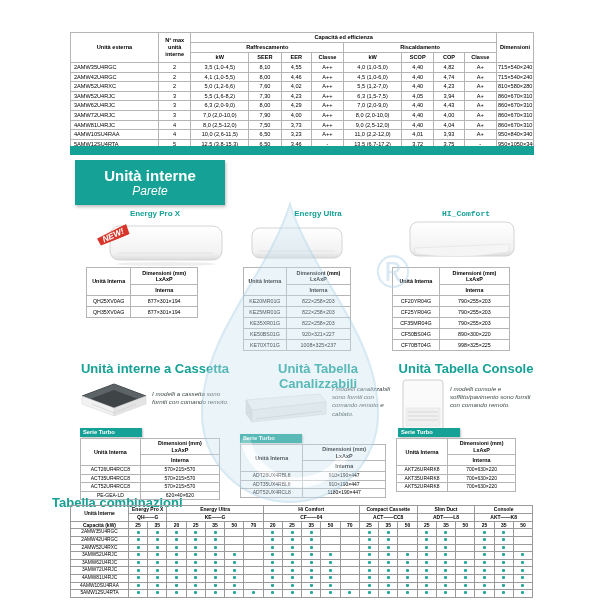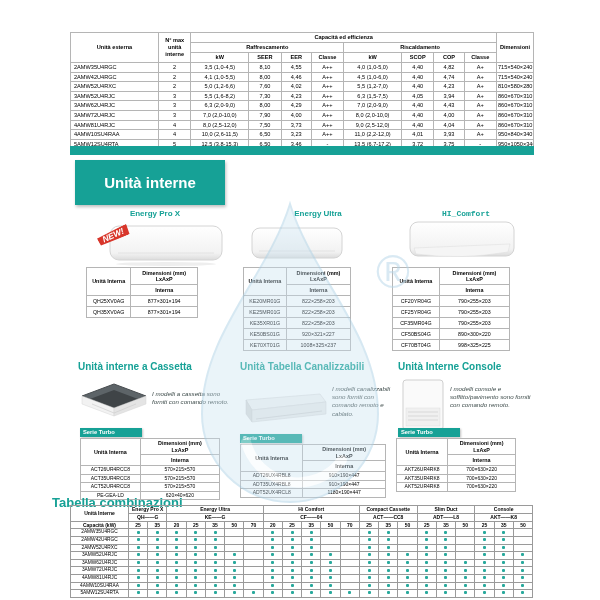--- a/index.html
+++ b/index.html
@@ -31,21 +31,21 @@
   .dim-table th { font-size:5.4px; font-weight:bold; line-height:6.5px; white-space:normal; padding:1px; }
   .dim-table td { font-size:5.3px; line-height:10px; padding:0 1px; }
   .dim-table .sub { line-height:8px; }
   #other-sec .dim-table td { line-height:7.5px; font-size:5px; }
   .unit-img { position:absolute; }
 
   
   #new-badge { position:absolute; left:97px; top:230px; background:var(--red); color:#fff; font-weight:bold; font-style:italic; font-size:8.5px; line-height:11px; padding:0 5px; transform:rotate(-24deg); clip-path:polygon(0 15%,100% 0,97% 100%,3% 88%); }
 
   
-  .sec-title { position:absolute; top:361px; color:var(--teal); font-size:10px; font-weight:bold; }
+  .sec-title { position:absolute; top:361px; text-align:center; color:var(--teal); font-size:13px; font-weight:bold; }
   .note { position:absolute; font-size:6.2px; font-style:italic; color:#3c4a49; line-height:8.2px; white-space:normal; }
   .serie-tag { position:absolute; width:62px; height:9px; background:var(--teal); color:#fff; font-size:5.8px; font-weight:bold; line-height:9px; padding-left:3px; box-shadow:1px 1px 2px rgba(0,0,0,.25); }
 
   
   #comb-title { left:52px; top:495px; color:var(--teal); font-size:13px; font-weight:bold;text-align:right; }
   #comb-table { left:70px; top:505px; width:462px; }
   #comb-table th { font-size:5px; font-weight:bold; line-height:6.8px; padding:0; border-color:#9a9a9a; white-space:normal; }
   #comb-table td { font-size:4.8px; line-height:6.6px; padding:0; border-color:#9a9a9a; }
   .dot { display:inline-block; width:3px; height:3px; border-radius:1px; background:var(--dot); vertical-align:middle; }
 
@@ -212,20 +212,21 @@
           <td>-</td>
           <td>950×1050×340</td>
         </tr>
       </tbody>
   </table>
 
   <div class="abs" id="teal-band"></div>
 
   <div class="teal-box abs" id="hdr-indoor">
     <div class="t1">Unità interne</div>
+    <div class="t2">Parete</div>
   </div>
 
   <div class="wall-title" style="left:80px;width:150px;">Energy Pro X</div>
   <div class="wall-title" style="left:240px;width:156px;">Energy Ultra</div>
   <div class="wall-title" style="left:398px;width:136px;font-family:Liberation Mono, monospace;">HI_Comfort</div>
 
   <svg class="unit-img" style="left:108px;top:222px;" width="118" height="44" viewBox="0 0 118 44">
     <defs>
         <linearGradient id="wg1" x1="0" y1="0" x2="0" y2="1">
           <stop offset="0" stop-color="#ffffff"></stop>
@@ -356,21 +357,21 @@
         <tr>
           <td>CF70BT04G</td>
           <td>998×325×225</td>
         </tr>
       </tbody>
   </table>
 
   <div id="other-sec">
     <div class="sec-title" style="left:78px;width:154px;">Unità interne a Cassetta</div>
     <div class="sec-title" style="left:240px;width:156px;">Unità Tabella Canalizzabili</div>
-    <div class="sec-title" style="left:398px;width:136px;">Unità Interne Console</div>
+    <div class="sec-title" style="left:398px;width:136px;">Unità Tabella Console</div>
 
     <svg class="unit-img" style="left:80px;top:382px;" width="68" height="50" viewBox="0 0 68 50">
       <polygon points="34,2 66,14 34,26 2,14" fill="#5d6468" stroke="#474c4f"></polygon>
       <polygon points="34,8 58,17 34,26 10,17" fill="#3f4447"></polygon>
       <polygon points="2,14 34,26 34,34 2,22" fill="#f2f2f2" stroke="#d5d5d5" stroke-width=".5"></polygon>
       <polygon points="66,14 34,26 34,34 66,22" fill="#e4e4e4" stroke="#d5d5d5" stroke-width=".5"></polygon>
       <line x1="12" y1="22" x2="34" y2="31" stroke="#cfcfcf" stroke-width=".7"></line>
       <line x1="56" y1="22" x2="34" y2="31" stroke="#cfcfcf" stroke-width=".7"></line>
     </svg>
     <div class="note" style="left:152px;top:390px;width:78px;">I modelli a cassetta sono forniti con comando remoto.</div>

